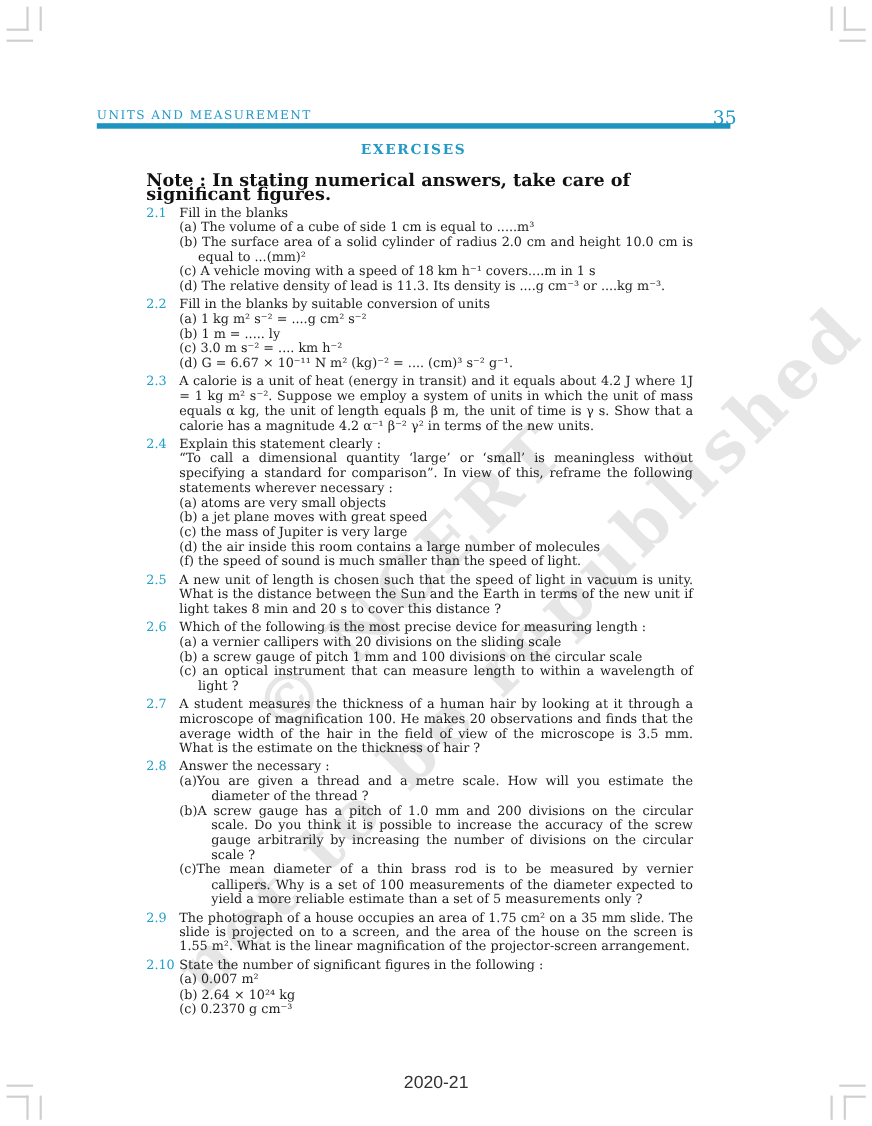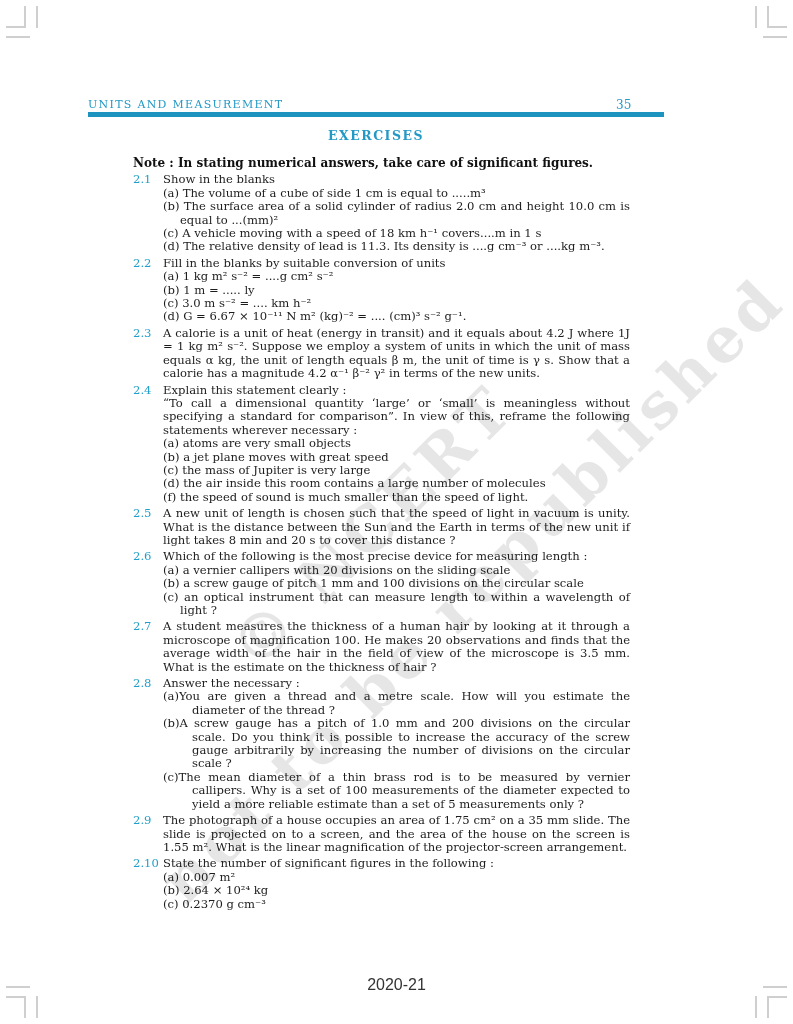--- a/index.html
+++ b/index.html
@@ -16,36 +16,36 @@
     color:#e6e6e6;font-family:"DejaVu Serif", serif;font-weight:bold;
     font-size:62px;line-height:1.85;letter-spacing:5px;white-space:nowrap;
     pointer-events:none;
   }
   
   .header-title{
     position:absolute;left:88px;top:98px;z-index:1;
     font-size:11px;letter-spacing:1.3px;color:#2399c6;font-weight:normal;
   }
   .page-num{
-    position:absolute;left:616px;top:98px;z-index:1;
-    font-size:12px;color:#2399c6;
+    position:absolute;left:648px;top:98px;z-index:1;
+    font-size:17px;color:#2399c6;
   }
   .header-rule{
     position:absolute;left:88px;top:112px;width:576px;height:5px;
     background:#1d93c0;z-index:1;
   }
   
   .content{position:absolute;left:88px;top:128px;width:576px;z-index:1;}
   .section-title{
     text-align:center;color:#2399c6;font-weight:bold;
     font-size:12.5px;letter-spacing:1.5px;
   }
   .note{
     margin:14px 0 2px 45px;font-weight:bold;color:#111;
-    font-size:12px;line-height:13.4px;
+    font-size:16px;line-height:13.4px;
   }
   .exlist{margin-left:45px;font-size:11.6px;line-height:13.4px;}
   .ex{display:flex;margin-top:3px;}
   .exnum{flex:0 0 30px;font-weight:normal;color:#219fc9;}
   .exbody{width:467px;}
   .p{margin:0;text-align:justify;}
   .item{margin:0;padding-left:17px;text-indent:-17px;text-align:justify;}
   .item.hang{padding-left:29px;text-indent:-29px;}
   
   .footer{
@@ -87,21 +87,21 @@
 
 <div class="content">
   <div class="section-title">EXERCISES</div>
   <div class="note">Note : In stating numerical answers, take care of significant figures.</div>
 
   <div class="exlist">
 
     <div class="ex">
       <span class="exnum">2.1</span>
       <div class="exbody">
-        <p class="p">Show in the blanks</p>
+        <p class="p">Fill in the blanks</p>
         <div class="item">(a) The volume of a cube of side 1 cm is equal to .....m³</div>
         <div class="item">(b) The surface area of a solid cylinder of radius 2.0 cm and height 10.0 cm is equal to ...(mm)²</div>
         <div class="item">(c) A vehicle moving with a speed of 18 km h⁻¹ covers....m in 1 s</div>
         <div class="item">(d) The relative density of lead is 11.3.  Its density is ....g cm⁻³ or ....kg m⁻³.</div>
       </div>
     </div>
 
     <div class="ex">
       <span class="exnum">2.2</span>
       <div class="exbody">

